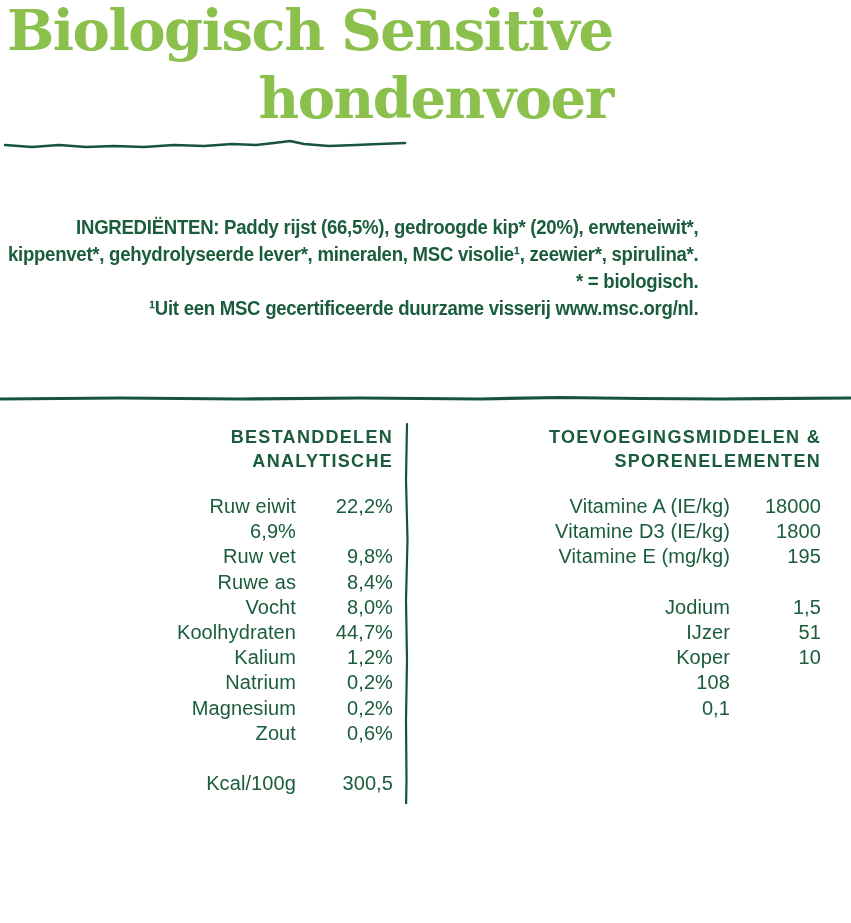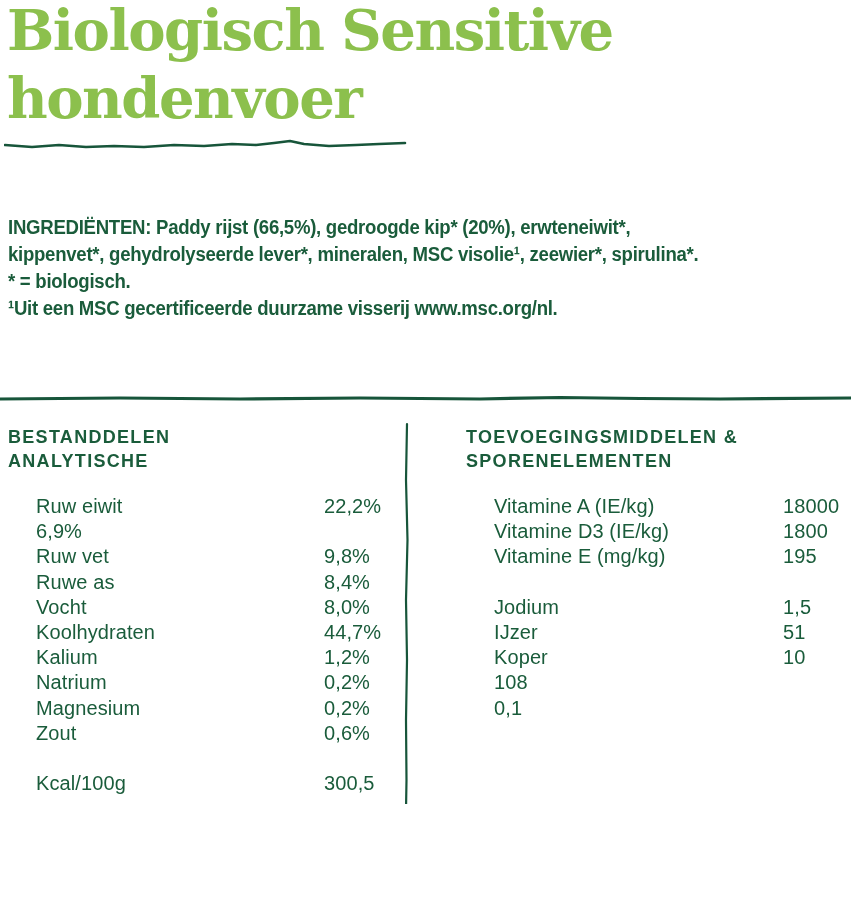--- a/index.html
+++ b/index.html
@@ -3,20 +3,21 @@
 <meta charset="utf-8">
 <style>
   html,body{margin:0;padding:0;background:#ffffff;}
   .page{
     position:relative;
     width:851px;height:804px;
     background:#ffffff;
     font-family:"Liberation Sans",sans-serif;
     color:#1A5C3B;
     overflow:hidden;
+    text-align:right;
   }
   
   .title{
     position:absolute;left:7px;top:-4px;margin:0;
     font-family:"DejaVu Serif",serif;
     font-weight:700;
     font-size:56px;line-height:68px;letter-spacing:-1.5px;
     color:#8CC04D;
   }
   .title-line{display:block;}
@@ -27,32 +28,32 @@
     font-size:20px;line-height:27px;font-weight:700;
     letter-spacing:-0.3px;white-space:nowrap;
     transform:scaleX(0.93);transform-origin:left top;
   }
   
   .section-divider{position:absolute;left:0;top:394px;}
   .column-divider{position:absolute;left:400px;top:420px;}
   
   .col{position:absolute;top:425px;}
   .col-left{left:8px;width:385px;}
-  .col-right{left:466px;width:380px;}
+  .col-right{left:441px;width:380px;}
   .col-heading{
     margin:0;
     font-size:18px;line-height:24px;
     font-weight:700;letter-spacing:1.3px;
   }
   .heading-line{display:block;}
   .nutrient-table{margin-top:21px;}
   .row{
     display:grid;grid-template-columns:288px 1fr;
     height:25.2px;line-height:25.2px;
-    font-size:20px;letter-spacing:0.1px;margin-left:28px;
+    font-size:20px;letter-spacing:0.1px;
   }
   .col-right .row{grid-template-columns:289px 1fr;}
   .rows-gap{height:25.2px;}
   .lbl,.val{display:block;white-space:nowrap;}
 </style>
 </head>
 <body>
 
 <div class="page">
 

